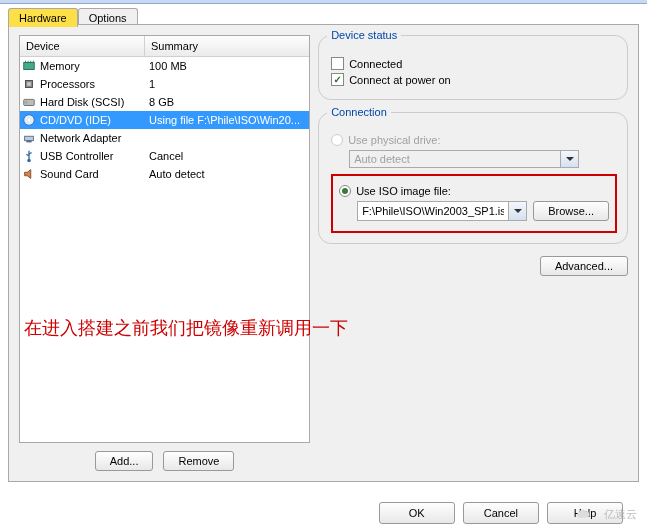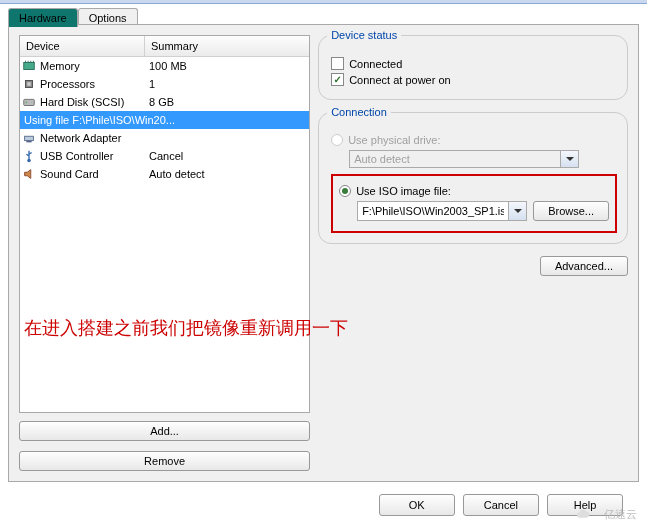--- a/index.html
+++ b/index.html
@@ -1,53 +1,53 @@
 <!DOCTYPE html>
 <html><head>
 <meta charset="utf-8">
 <style>
   * { box-sizing: border-box; font-family: Tahoma, Arial, sans-serif; font-size: 11px; }
   body { margin: 0; background: #fff; width: 647px; height: 524px; position: relative; overflow: hidden; }
   .window { position: absolute; left: 0; top: 0; width: 647px; height: 524px; background: #fff; }
   .titlebar { height: 4px; background: #c9d8ef; border-bottom: 1px solid #8ba8d6; }
   .tabs { display: flex; gap: 0; margin: 4px 0 0 8px; }
   .tab { padding: 3px 10px; border: 1px solid #a9a9a9; border-bottom: none; background: #f0f0f0; border-radius: 3px 3px 0 0; cursor: pointer; }
-  .tab.active { background: #0f766e; position: relative; z-index: 2; }
+  .tab.active { background: #fde047; position: relative; z-index: 2; }
   .content { position: absolute; left: 8px; right: 8px; top: 24px; bottom: 42px; border: 1px solid #a9a9a9; background: #f0f0f0; padding: 10px; display: flex; gap: 8px; }
   .left-panel { width: 300px; display: flex; flex-direction: column; }
   .device-list { flex: 1; background: #fff; border: 1px solid #a9a9a9; overflow: hidden; }
   .list-header { display: flex; background: linear-gradient(#fdfdfd, #ebebeb); border-bottom: 1px solid #d0d0d0; }
   .list-header > div { padding: 4px 6px; font-weight: normal; }
   .col-dev { width: 125px; border-right: 1px solid #d0d0d0; }
   .col-sum { flex: 1; }
   .row { display: flex; align-items: center; height: 18px; }
   .row.sel { background: #3399ff; color: #fff; }
   .row > .c1 { width: 125px; display: flex; align-items: center; padding-left: 2px; gap: 4px; white-space: nowrap; }
   .row > .c2 { flex: 1; padding-left: 4px; white-space: nowrap; overflow: hidden; text-overflow: ellipsis; }
   .ico { width: 14px; height: 14px; flex-shrink: 0; }
-  .btn-row { display: flex; justify-content: center; gap: 10px; margin-top: 8px; flex-direction: column; }
+  .btn-row { display: flex; justify-content: center; gap: 10px; margin-top: 8px; }
   button { padding: 3px 14px; background: linear-gradient(#fefefe, #e8e8e8); border: 1px solid #999; border-radius: 3px; cursor: pointer; }
   button:disabled { color: #888; }
   .right-panel { flex: 1; position: relative; }
   .group { border: 1px solid #ccc; border-radius: 13px; padding: 18px 10px 10px 12px; margin-bottom: 12px; position: relative; }
   .group > .gtitle { position: absolute; top: -7px; left: 8px; background: #f0f0f0; padding: 0 4px; color: #0046aa; }
   .chk-row { display: flex; align-items: center; gap: 5px; margin: 3px 0; }
   .chk { width: 13px; height: 13px; border: 1px solid #888; background: #fff; display: flex; align-items: center; justify-content: center; }
   .chk.checked::after { content: "✓"; font-size: 10px; color: #2a6f2a; font-weight: bold; }
   .radio { width: 12px; height: 12px; border: 1px solid #888; border-radius: 50%; background: #fff; position: relative; }
   .radio.checked::after { content: ""; position: absolute; width: 6px; height: 6px; background: #3a7a3a; border-radius: 50%; top: 2px; left: 2px; }
   .disabled-txt { color: #a0a0a0; }
   .combo { display: flex; border: 1px solid #aaa; background: #fff; }
   .combo input { flex: 1; border: none; padding: 2px 4px; outline: none; }
   .combo .arrow { width: 18px; border-left: 1px solid #aaa; background: linear-gradient(#f4f7fc, #d5e0f0); display: flex; align-items: center; justify-content: center; }
   .combo .arrow::after { content: ""; border-left: 4px solid transparent; border-right: 4px solid transparent; border-top: 4px solid #333; }
   .combo.disabled { background: #f0f0f0; }
   .combo.disabled input { background: #f0f0f0; color: #a0a0a0; }
   .redbox { border: 2px solid #c00; padding: 6px 6px 10px 6px; margin-top: 6px; }
-  .dialog-btns { position: absolute; right: 24px; bottom: 8px; display: flex; gap: 8px; }
+  .dialog-btns { position: absolute; right: 24px; bottom: 0; display: flex; gap: 8px; }
   .dialog-btns button { padding: 4px 20px; min-width:76px;}
   .overlay-text { position: absolute; left: 24px; top: 316px; font-size: 18px; color: #c00; font-family: "SimSun", serif; }
   .watermark { position: absolute; right: 10px; bottom: 2px; color: #bbb; font-size: 10px; display: flex; align-items: center; gap: 14px; }
   .adv-row { text-align: right; }
 </style>
 </head>
 <body>
 <div class="window">
 
 <div class="titlebar"></div>
@@ -91,20 +91,27 @@
         <div class="c1">
               <svg class="ico" viewBox="0 0 16 16">
                 <rect x="2" y="5" width="12" height="7" rx="1" fill="#bbb" stroke="#666"></rect>
                 <circle cx="5" cy="8.5" r="1" fill="#6a6"></circle>
               </svg>
               <span>Hard Disk (SCSI)</span>
             </div>
         <div class="c2">8 GB</div>
       </div>
       <div class="row sel">
+        <div class="c1">
+              <svg class="ico" viewBox="0 0 16 16">
+                <circle cx="8" cy="8" r="6" fill="#def" stroke="#46a"></circle>
+                <circle cx="8" cy="8" r="1.5" fill="#fff"></circle>
+              </svg>
+              <span>CD/DVD (IDE)</span>
+            </div>
         <div class="c2">Using file F:\Phile\ISO\Win20...</div>
       </div>
       <div class="row">
         <div class="c1">
               <svg class="ico" viewBox="0 0 16 16">
                 <rect x="3" y="6" width="10" height="5" fill="#bcd" stroke="#568"></rect>
                 <rect x="5" y="11" width="6" height="2" fill="#568"></rect>
               </svg>
               <span>Network Adapter</span>
             </div>

